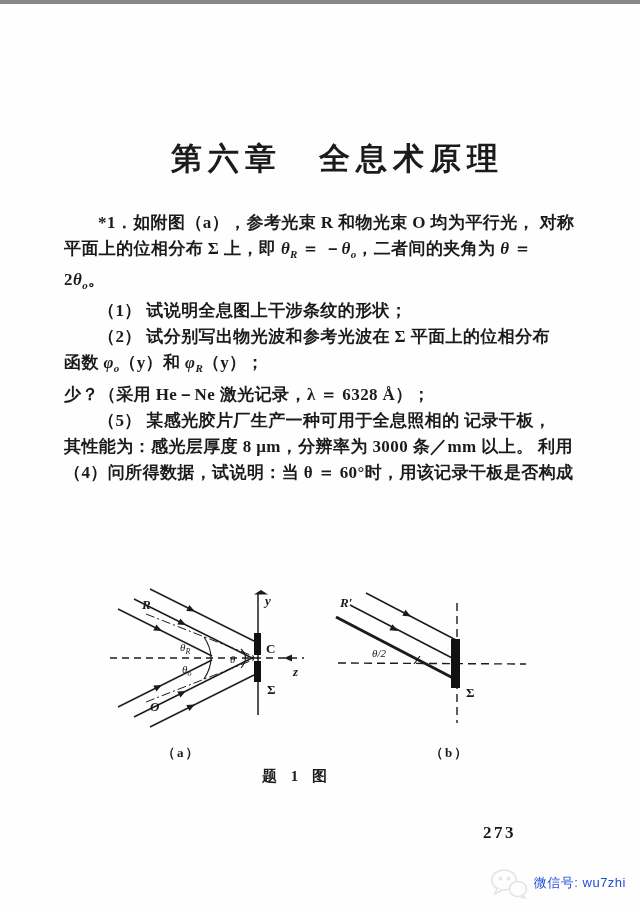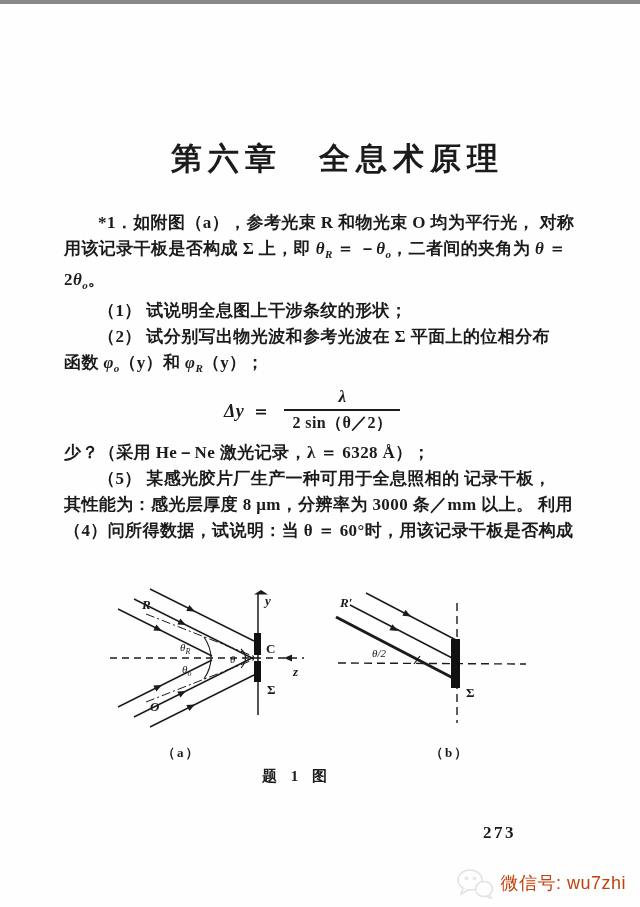--- a/index.html
+++ b/index.html
@@ -40,53 +40,46 @@
     position:absolute;left:262px;top:763px;
     font-size:15px;font-weight:bold;letter-spacing:5px;white-space:nowrap;font-family:Liberation Serif, serif;
   }
   .page-number{
     position:absolute;left:483px;top:819px;
     font-size:17px;font-weight:bold;letter-spacing:2.5px;
   }
   .watermark{
     position:absolute;top:863px;right:14px;
     display:flex;align-items:center;gap:6px;
-    color:#c2410c;
+    color:#1d4ed8;
     font-family:"Liberation Sans","DejaVu Sans",sans-serif;
-    font-size:18px;letter-spacing:0.5px;white-space:nowrap;
+    font-size:13px;letter-spacing:0.5px;white-space:nowrap;
   }
   svg text{font-family:"Liberation Serif","DejaVu Serif",serif;fill:#1b1b1b;}
   .svg-lab{font-size:13px;font-weight:bold;font-style:italic;}
   .svg-lab-u{font-size:13px;font-weight:bold;}
   .svg-small{font-size:11px;font-style:italic;}
   .svg-sub{font-size:8px;font-style:italic;}
   .svg-tag{font-size:13px;font-weight:bold;letter-spacing:2px;}
 </style>
 </head>
 <body>
 
 <div class="page">
 
   <div class="chapter-title">第六章　全息术原理</div>
 
   <div class="textblock">
     <div class="line indent">*1．如附图（a），参考光束 R 和物光束 O 均为平行光， 对称</div>
-    <div class="line"><span>用该记录干板是否构成 Σ 上，即 </span><span class="gi">θ</span><span class="sb">R</span><span> ＝ －</span><span class="gi">θ</span><span class="sb">o</span><span>，二者间的夹角为 </span><span class="gi">θ</span><span> ＝</span></div>
+    <div class="line"><span>平面上的位相分布 Σ 上，即 </span><span class="gi">θ</span><span class="sb">R</span><span> ＝ －</span><span class="gi">θ</span><span class="sb">o</span><span>，二者间的夹角为 </span><span class="gi">θ</span><span> ＝</span></div>
     <div class="line"><span>2</span><span class="gi">θ</span><span class="sb">o</span><span>。</span></div>
     <div class="line indent">（1） 试说明全息图上干涉条纹的形状；</div>
     <div class="line indent">（2） 试分别写出物光波和参考光波在 Σ 平面上的位相分布</div>
     <div class="line"><span>函数 </span><span class="gi">φ</span><span class="sb">o</span><span>（y）和 </span><span class="gi">φ</span><span class="sb">R</span><span>（y）；</span></div>
 
-    <div class="formula-row">
-      <span class="formula-lhs"><span class="gi">Δy</span><span>＝</span></span>
-      <span class="frac">
-        <span class="num">λ</span>
-        <span class="den">2 sin（θ／2）</span>
-      </span>
-    </div>
 
     <div class="line">少？（采用 He－Ne 激光记录，λ ＝ 6328 Å）；</div>
     <div class="line indent">（5） 某感光胶片厂生产一种可用于全息照相的 记录干板，</div>
     <div class="line">其性能为：感光层厚度 8 μm，分辨率为 3000 条／mm 以上。 利用</div>
     <div class="line">（4）问所得数据，试说明：当 θ ＝ 60°时，用该记录干板是否构成</div>
   </div>
 
   <svg class="fig" style="left:100px;top:583px;" width="222" height="178" viewBox="0 0 222 178">
     <g stroke="#1b1b1b" fill="none" stroke-width="1.5">
 

